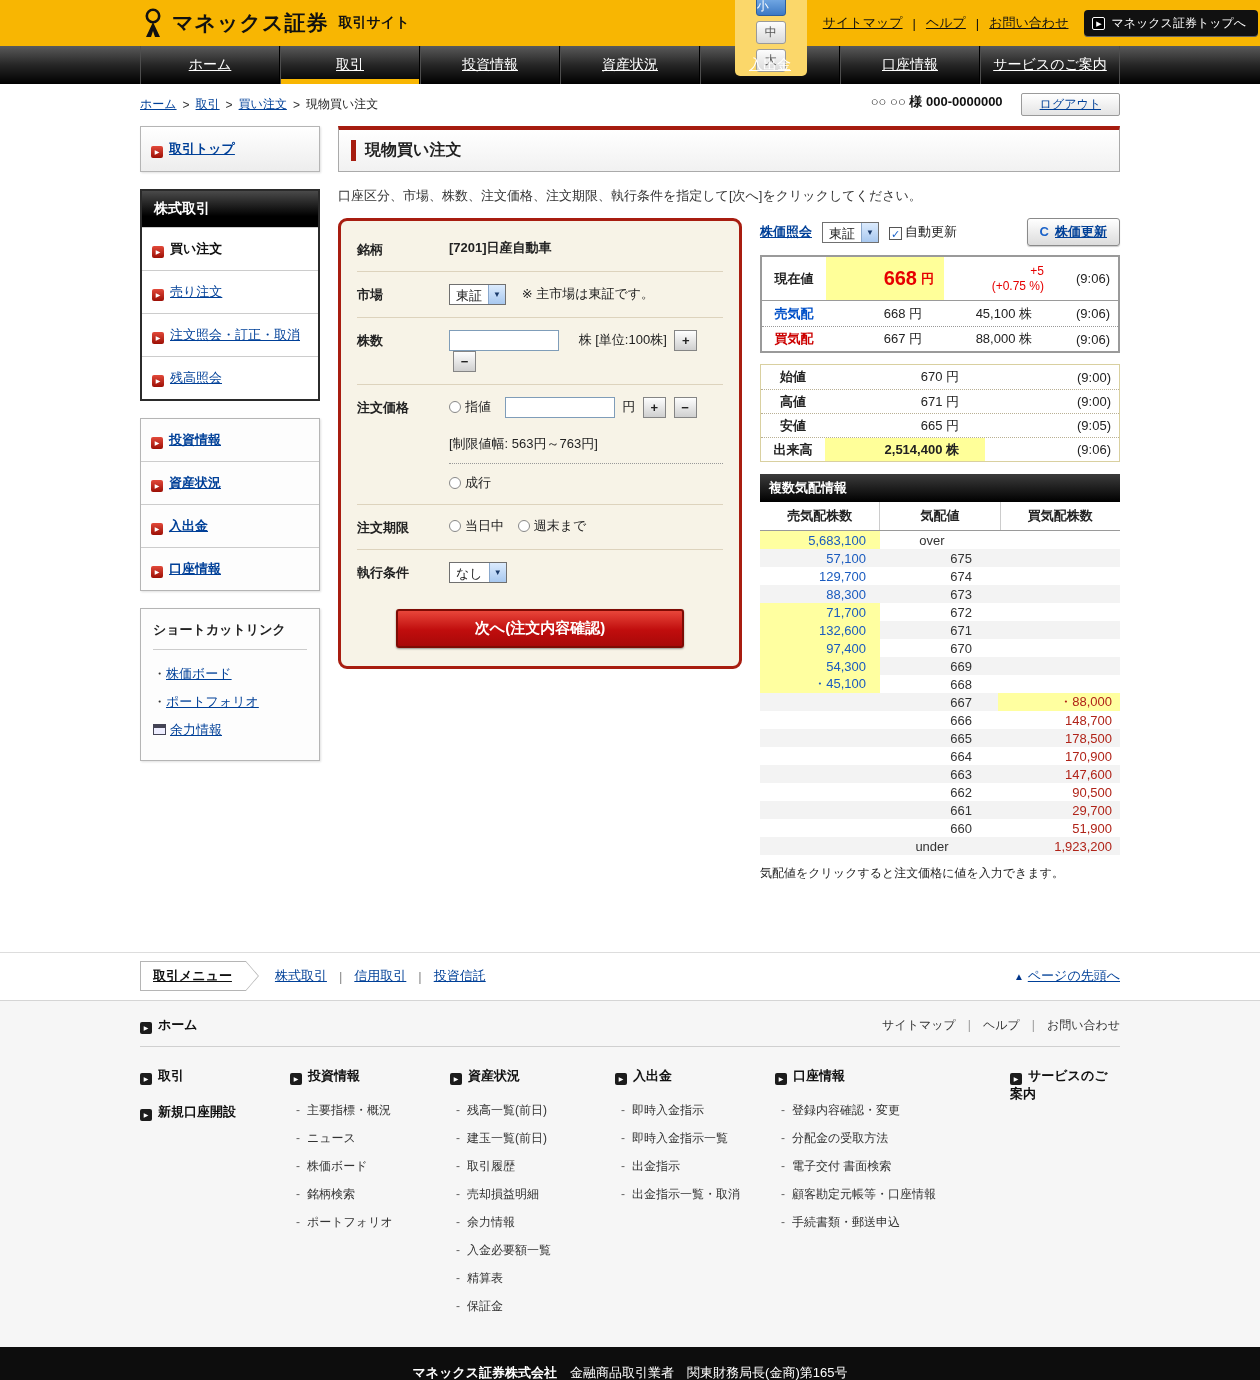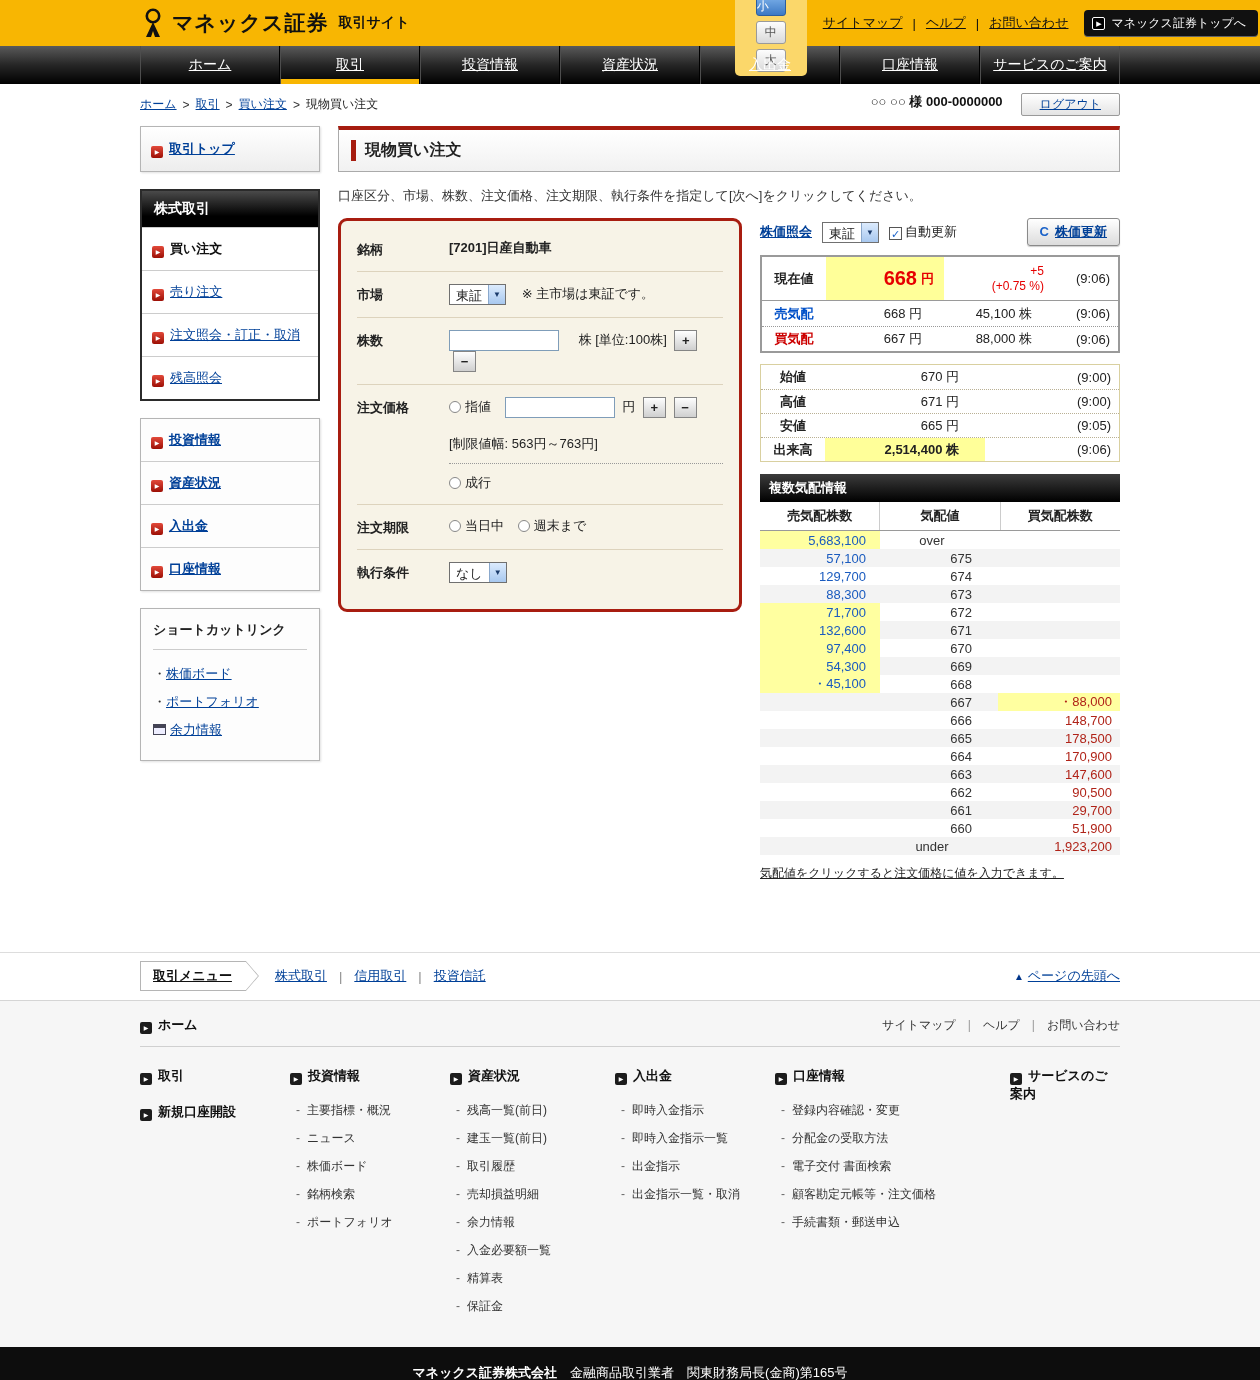--- a/index.html
+++ b/index.html
@@ -135,21 +135,21 @@
   .depth-cols .dc { flex:1; text-align:center; padding:5px 0; }
   .depth-cols .dc + .dc { border-left:1px solid #ccc; }
   .qrow { display:flex; height:18px; font-size:13px; align-items:center; }
   .qrows .qrow:nth-child(even) { background:#f3f3f3; }
   .qcell { height:100%; display:flex; align-items:center; }
   .qcell.sell { width:120px; flex:none; justify-content:flex-end; padding-right:14px; color:#1a5bbf; }
   .qcell.price { width:118px; flex:none; justify-content:flex-end; padding-right:26px; color:#333; }
   .qcell.price.edge { justify-content:center; padding-right:14px; }
   .qcell.buy { flex:1; justify-content:flex-end; padding-right:8px; color:#b02318; }
   .qcell.hl { background:#ffffa0; }
-  .depth-note { font-size:12px; margin-top:10px; color:#222;text-decoration:underline; }
+  .depth-note { font-size:12px; margin-top:10px; color:#222; }
 
   
   .fmenu { border-top:1px solid #ddd; padding:8px 0 9px; }
   .fmenu-inner { display:flex; align-items:center; }
   .tab-wrap { display:inline-block; background:#b5b5b5; clip-path:polygon(0 0, calc(100% - 13px) 0, 100% 50%, calc(100% - 13px) 100%, 0 100%); padding:1px; }
   .tab-core { display:inline-block; background:#fff; clip-path:polygon(0 0, calc(100% - 12px) 0, 100% 50%, calc(100% - 12px) 100%, 0 100%); padding:5px 26px 5px 12px; font-weight:bold; font-size:13px; text-decoration:underline; color:#111; }
   .fmenu-links { display:flex; gap:12px; margin-left:16px; font-size:13px; align-items:center; }
   .fmenu-links a { color:#004098; text-decoration:underline; }
   .fmenu-links .sep { color:#888; }
   .pagetop { margin-left:auto; font-size:13px; color:#004098; text-decoration:underline; }
@@ -324,20 +324,23 @@
         </div>
         <div class="frow last">
           <div class="flabel">執行条件</div>
           <div class="fval">
             <span class="sel">
                 <span class="sel-txt">なし</span>
                 <span class="sel-btn">▼</span>
               </span>
           </div>
         </div>
+        <div class="submit-row">
+          <a class="submit-btn">次へ(注文内容確認)</a>
+        </div>
       </div>
 
       <div class="quote-panel">
         <div class="q-controls">
           <a class="q-link">株価照会</a>
           <span class="sel">
               <span class="sel-txt">東証</span>
               <span class="sel-btn">▼</span>
             </span>
           <span><span class="chk">✓</span><span class="auto-label">自動更新</span></span>
@@ -591,21 +594,21 @@
             <div class="fitem"><span class="dash">-</span><span>出金指示</span></div>
             <div class="fitem"><span class="dash">-</span><span>出金指示一覧・取消</span></div>
         </div>
       </div>
       <div class="sf-col">
         <div class="fgroup">
           <div class="fhead"><span class="sqicon dark">▶</span><span>口座情報</span></div>
           <div class="fitem"><span class="dash">-</span><span>登録内容確認・変更</span></div>
             <div class="fitem"><span class="dash">-</span><span>分配金の受取方法</span></div>
             <div class="fitem"><span class="dash">-</span><span>電子交付 書面検索</span></div>
-            <div class="fitem"><span class="dash">-</span><span>顧客勘定元帳等・注文価格</span></div>
+            <div class="fitem"><span class="dash">-</span><span>顧客勘定元帳等・口座情報</span></div>
             <div class="fitem"><span class="dash">-</span><span>手続書類・郵送申込</span></div>
         </div>
       </div>
       <div class="sf-col">
         <div class="fgroup">
           <div class="fhead"><span class="sqicon dark">▶</span><span>サービスのご案内</span></div>
         </div>
       </div>
     </div>
   </div>

